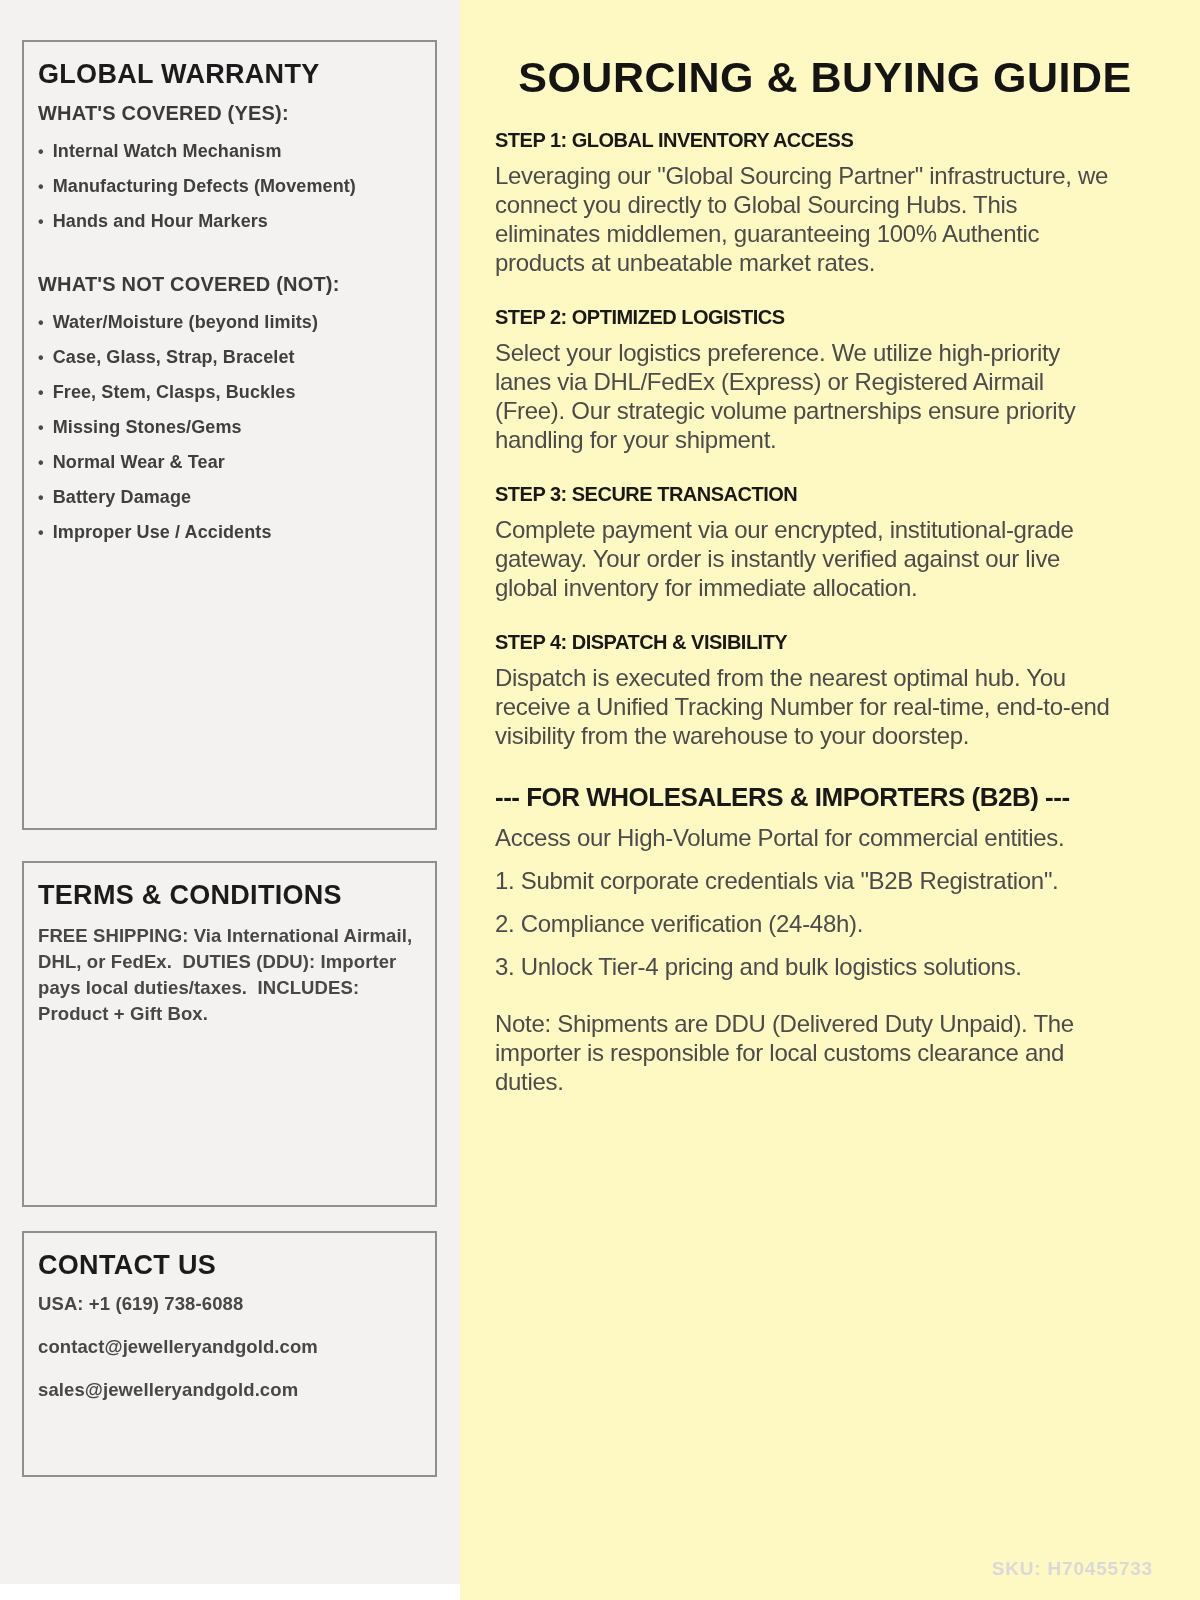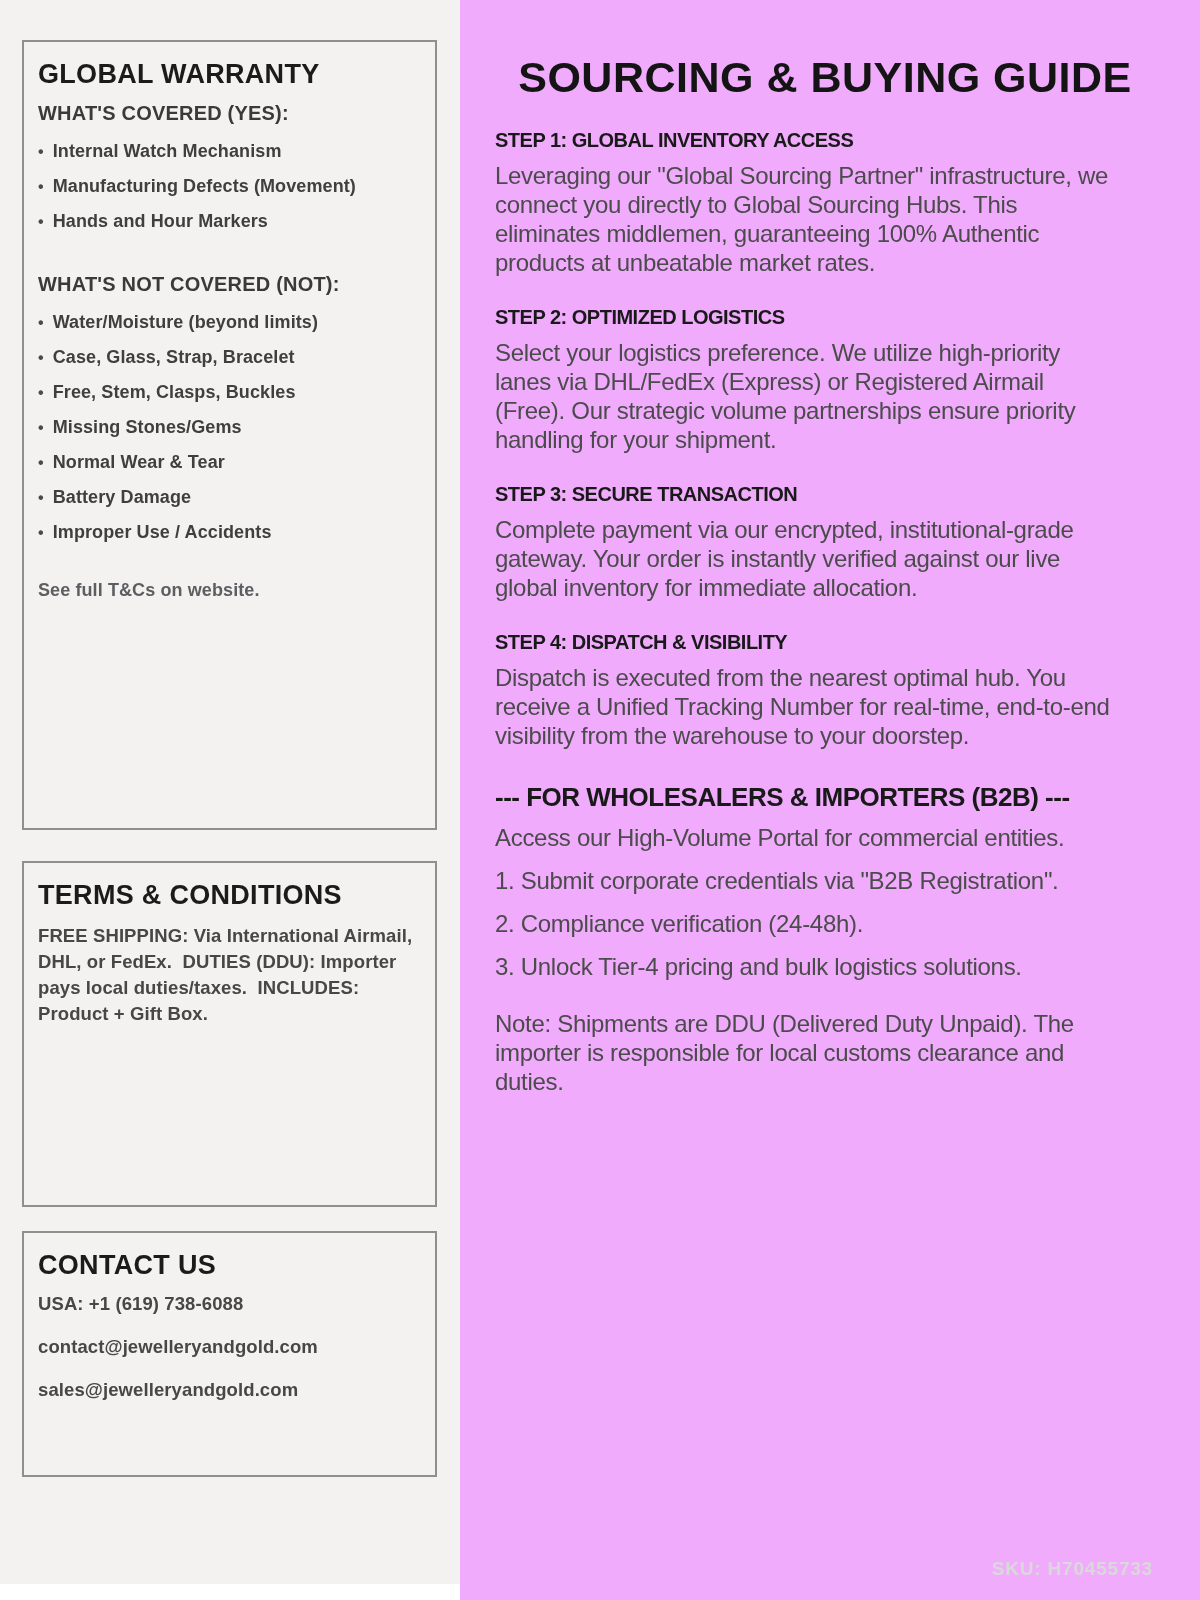--- a/index.html
+++ b/index.html
@@ -41,21 +41,21 @@
   }
   .terms-body{
     margin:6px 0 0 0;font-size:18.5px;font-weight:700;color:#474747;
     line-height:26px;white-space:pre-wrap;letter-spacing:0.1px;
   }
   .contact-line{
     margin:0 0 21px 0;font-size:18.5px;font-weight:700;color:#474747;letter-spacing:0.1px;
   }
   
   .main{
-    position:absolute;top:0;left:460px;right:0;bottom:0;background:#f0abfc;
+    position:absolute;top:0;left:460px;right:0;bottom:0;background:#fef9c3;
     padding:55px 45px 16px 35px;box-sizing:border-box;
   }
   .main h1{
     margin:0 0 30px 0;font-size:43px;font-weight:700;color:#141414;
     text-align:center;letter-spacing:0.5px;line-height:1.05;
   }
   .step-heading{
     margin:30px 0 10px 0;font-size:20px;font-weight:700;color:#191919;
     letter-spacing:-0.5px;line-height:1.05;
   }
@@ -120,21 +120,20 @@
     </div>
     <div class="bullet-row">
       <span class="dot">•</span>
       <span>Battery Damage</span>
     </div>
     <div class="bullet-row">
       <span class="dot">•</span>
       <span>Improper Use / Accidents</span>
     </div>
 
-    <p class="footnote">See full T&amp;Cs on website.</p>
   </section>
 
   <section class="panel panel-terms">
     <h2>TERMS &amp; CONDITIONS</h2>
     <p class="terms-body">FREE SHIPPING: Via International Airmail, DHL, or FedEx.  DUTIES (DDU): Importer pays local duties/taxes.  INCLUDES: Product + Gift Box.</p>
   </section>
 
   <section class="panel panel-contact">
     <h2>CONTACT US</h2>
     <p class="contact-line">USA: +1 (619) 738-6088</p>

